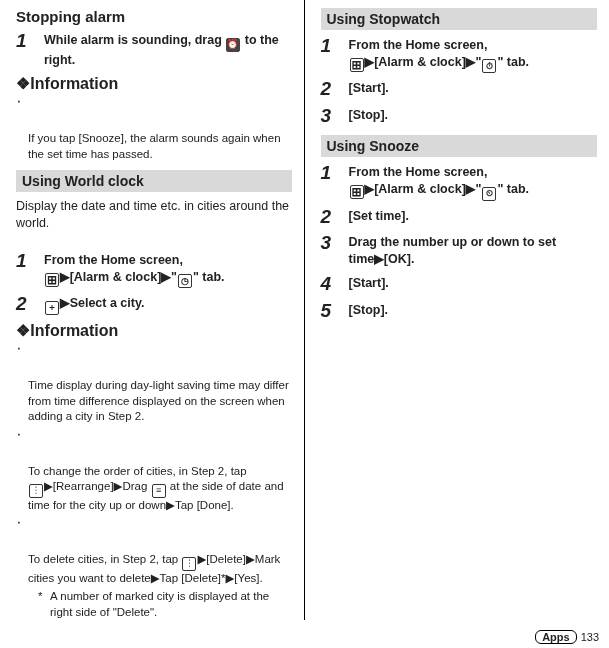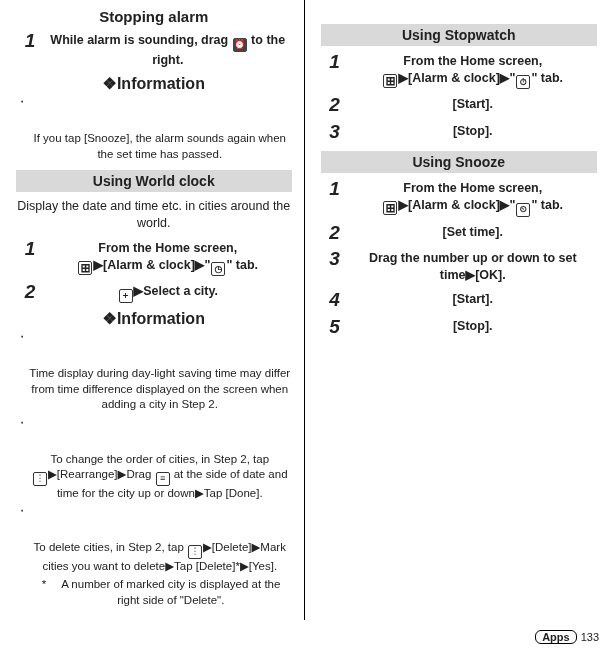--- a/index.html
+++ b/index.html
@@ -12,40 +12,39 @@
     position: relative;
     background: #fff;
   }
   .columns {
     display: flex;
     height: 620px;
   }
   .col {
     width: 50%;
     padding: 8px 12px 8px 16px;
-    text-align: center;
   }
   .col-left {
     border-right: 1px solid #000;
   }
   .section-title {
     font-size: 15px;
     font-weight: bold;
     margin-bottom: 6px;
   }
   .section-bar {
     background: #d9d9d9;
     font-size: 14px;
     font-weight: bold;
     padding: 3px 6px;
     margin: 8px 0 6px 0;
   }
   .intro {
     font-size: 12.5px;
-    margin-bottom: 8px;
+    margin-bottom: 20px;
     line-height: 1.3;
   }
   .step {
     display: flex;
     margin-bottom: 6px;
   }
   .step-num {
     font-size: 19px;
     font-weight: bold;
     width: 28px;
@@ -181,21 +180,21 @@
 
     <div class="sub">
       <div class="ast">*</div>
       <div>A number of marked city is displayed at the right side of "Delete".</div>
     </div>
 
   </div>
 
   <div class="col">
 
-    <div class="section-bar" style="margin-top:16px">Using Stopwatch</div>
+    <div class="section-bar" style="margin-top:0">Using Stopwatch</div>
 
     <div class="step">
       <div class="step-num">1</div>
       <div class="step-body">
         <span>From the Home screen, </span><br>
         <span class="ico grid"></span><span class="tri">▶</span><span>[Alarm &amp; clock]</span><span class="tri">▶</span><span>"</span><span class="ico">⏱</span><span>" tab.</span>
       </div>
     </div>
 
     <div class="step">

